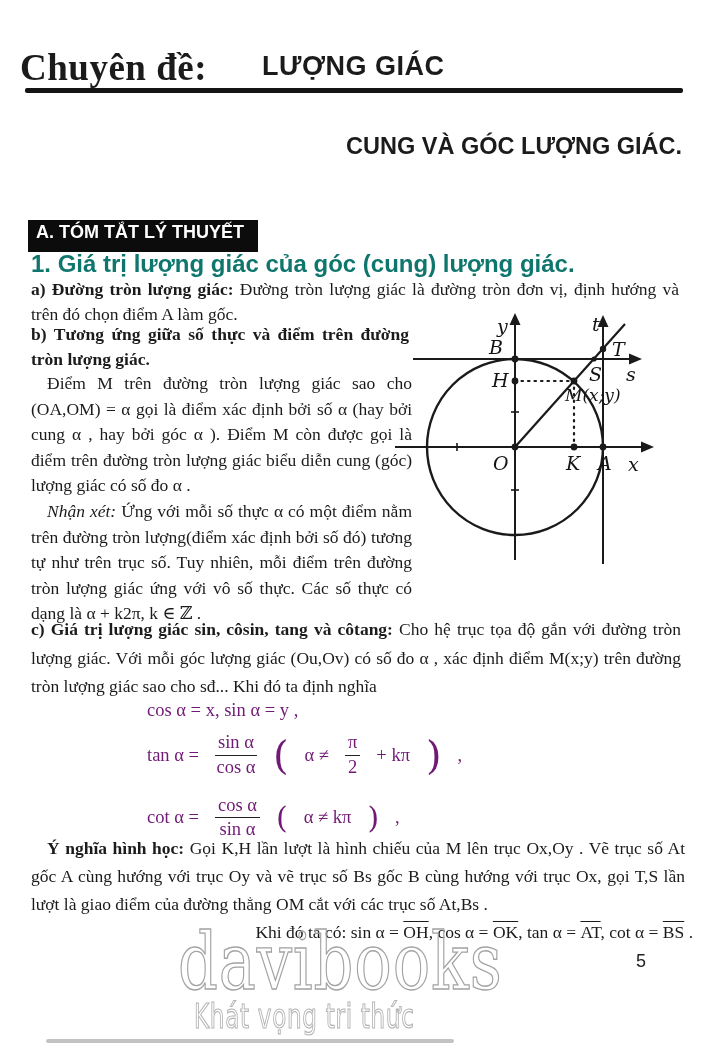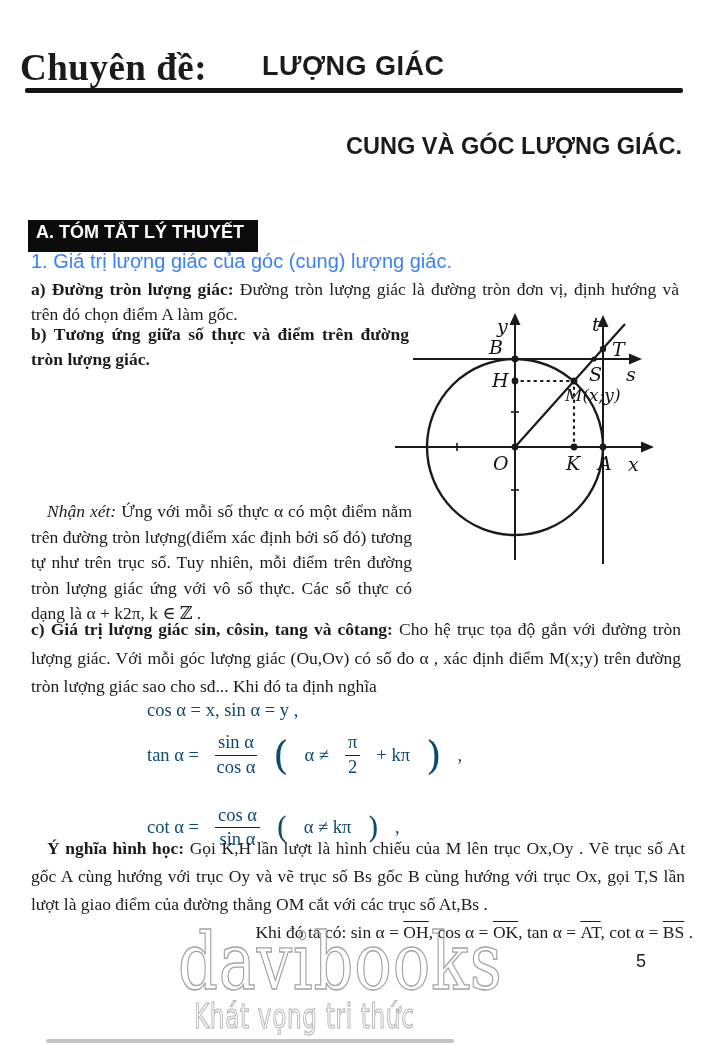--- a/index.html
+++ b/index.html
@@ -15,40 +15,40 @@
                font-size:27px;font-weight:bold;letter-spacing:.5px}
   .hdr-rule{position:absolute;left:25px;top:88px;width:658px;height:5px;background:#141414;border-radius:2px}
 
   .title{position:absolute;left:0;top:128px;width:682px;text-align:right;
          font-family:"Liberation Sans","DejaVu Sans",sans-serif;font-weight:bold;font-size:23.5px;line-height:36px}
 
   .sec-box{position:absolute;left:28px;top:220px;background:#0c0c0c;color:#ffffff;
            font-family:"Liberation Sans","DejaVu Sans",sans-serif;font-weight:bold;font-size:18px;
            padding:2px 14px 9px 8px}
   .item1{position:absolute;left:31px;top:250px;font-family:"Liberation Sans","DejaVu Sans",sans-serif;
-         font-weight:normal;font-size:20px;color:#3b82f6}
+         font-weight:bold;font-size:24px;color:#0f766e}
 
   .pa{left:31px;top:277px;width:648px}
   .pb{left:31px;top:322px;width:378px}
   .pm{left:31px;top:371px;width:381px;line-height:25.5px}
   .pr{left:31px;top:499px;width:381px;line-height:25.5px}
   .pc{left:31px;top:615px;width:650px;line-height:28.5px}
   .pg{left:31px;top:834px;width:654px;line-height:28px}
   .pk{left:31px;top:919px;width:662px;text-align:right;line-height:26px}
   .ov{text-decoration:overline}
 
   .diagram{position:absolute;left:393px;top:312px;width:312px;height:266px}
   .diagram svg{position:absolute;left:0;top:0}
   .lbl{position:absolute;font-style:italic;font-size:19px;font-family:"DejaVu Serif","Liberation Serif",serif;color:#141414}
   .lbl-s17{font-size:17px}
 
-  .formulas{position:absolute;left:147px;top:700px;font-size:18.5px;color:#0c4a6e}
+  .formulas{position:absolute;left:147px;top:700px;font-size:18.5px;color:#701a75}
   .frow{display:flex;align-items:center;gap:16px}
   .f1{margin-bottom:11px}
-  .f3{margin-top:27px}
+  .f3{margin-top:17px}
   .frac{display:inline-block;text-align:center;vertical-align:middle;line-height:1.15}
   .frac .num{display:block;border-bottom:1.7px solid #222;padding:0 3px 1px}
   .frac .den{display:block;padding-top:1px}
   .bigp{display:inline-block;font-size:40px;line-height:46px;font-weight:400;vertical-align:middle;
         font-family:"DejaVu Serif",serif}
   .medp{display:inline-block;font-size:30px;line-height:36px;font-weight:400;vertical-align:middle;
         font-family:"DejaVu Serif",serif}
 
   .wm-name{position:absolute;left:178px;top:923px;font-family:"DejaVu Serif","Liberation Serif",serif;
            font-size:78px;line-height:1;color:transparent;-webkit-text-stroke:1.4px #a3a3a3;
@@ -117,20 +117,21 @@
     <span class="lbl" style="left:96px;top:24px">B</span>
     <span class="lbl" style="left:219px;top:26px">T</span>
     <span class="lbl" style="left:196px;top:51px">S</span>
     <span class="lbl" style="left:99px;top:57px">H</span>
     <span class="lbl lbl-s17" style="left:172px;top:73px">M(x;y)</span>
     <span class="lbl" style="left:100px;top:140px">O</span>
     <span class="lbl" style="left:173px;top:140px">K</span>
     <span class="lbl" style="left:205px;top:140px">A</span>
   </div>
 
+  <p class="para pm ind">Điểm M trên đường tròn lượng giác sao cho (OA,OM) = α gọi là điểm xác định bởi số α (hay bởi cung α , hay bởi góc α ). Điểm M còn được gọi là điểm trên đường tròn lượng giác biểu diễn cung (góc) lượng giác có số đo α .</p>
 
   <p class="para pr ind"><span class="i">Nhận xét:</span><span> Ứng với mỗi số thực α có một điểm nằm trên đường tròn lượng(điểm xác định bởi số đó) tương tự như trên trục số. Tuy nhiên, mỗi điểm trên đường tròn lượng giác ứng với vô số thực. Các số thực có dạng là α + k2π, k ∈ ℤ .</span></p>
 
   <p class="para pc"><span class="b">c) Giá trị lượng giác sin, côsin, tang và côtang:</span><span> Cho hệ trục tọa độ gắn với đường tròn lượng giác. Với mỗi góc lượng giác (Ou,Ov) có số đo α , xác định điểm M(x;y) trên đường tròn lượng giác sao cho sđ... Khi đó ta định nghĩa</span></p>
 
   <div class="formulas">
     <div class="f1">cos α = x, sin α = y ,</div>
     <div class="frow f2">
         <span>tan α =</span>
         <span class="frac">

